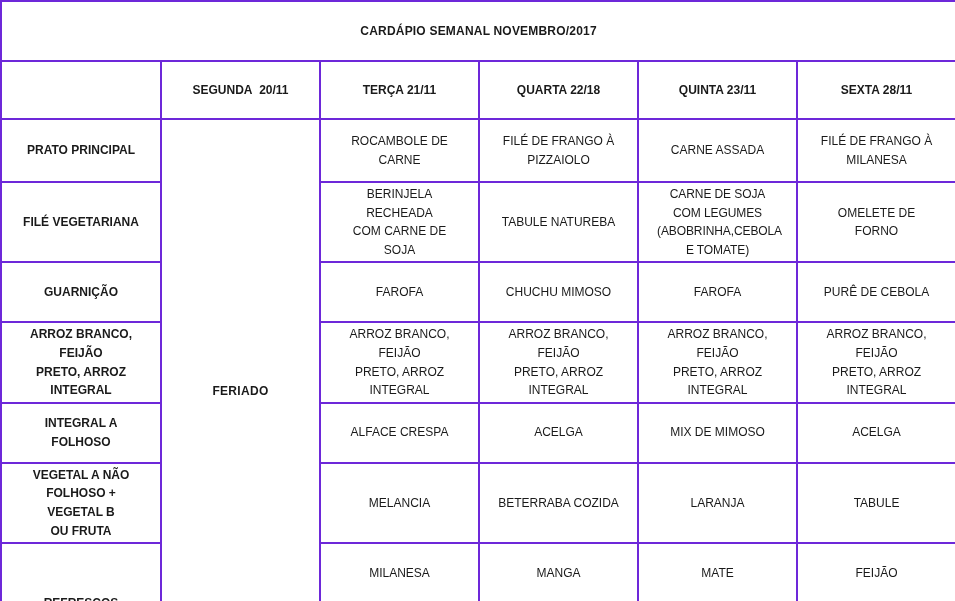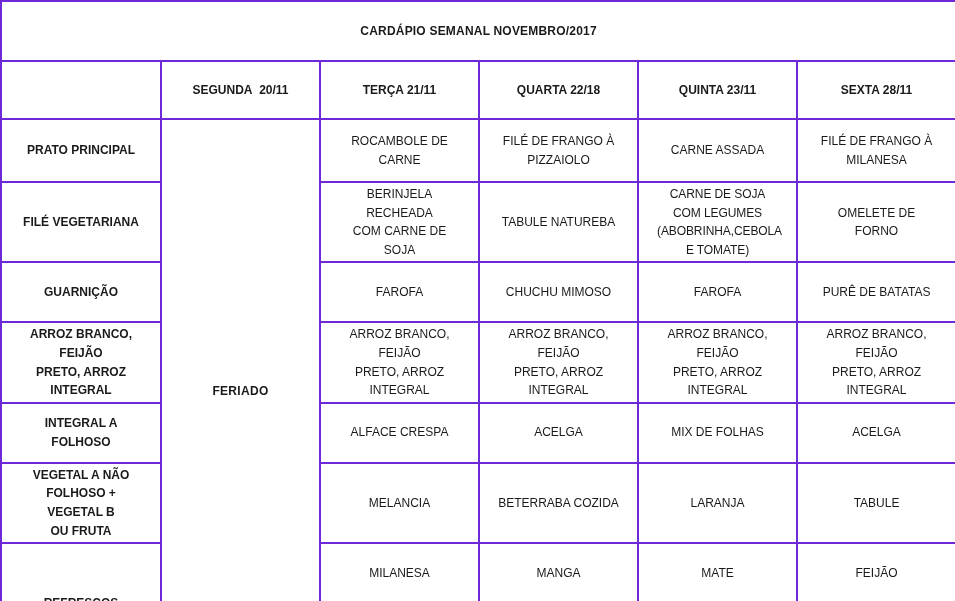--- a/index.html
+++ b/index.html
@@ -111,41 +111,41 @@
       <td class="small-text">CARNE DE SOJA COM LEGUMES
 (ABOBRINHA,CEBOLA E TOMATE)</td>
       <td>OMELETE DE FORNO</td>
     </tr>
 
     <tr class="r-std">
       <td class="lbl">GUARNIÇÃO</td>
       <td>FAROFA</td>
       <td>CHUCHU MIMOSO</td>
       <td>FAROFA</td>
-      <td>PURÊ DE BATATAS</td>
+      <td>PURÊ DE CEBOLA</td>
     </tr>
 
     <tr class="r-std">
       <td class="lbl">ARROZ BRANCO, FEIJÃO
 PRETO, ARROZ INTEGRAL</td>
       <td>ARROZ BRANCO, FEIJÃO
 PRETO, ARROZ INTEGRAL</td>
       <td>ARROZ BRANCO, FEIJÃO
 PRETO, ARROZ INTEGRAL</td>
       <td>ARROZ BRANCO, FEIJÃO
 PRETO, ARROZ INTEGRAL</td>
       <td>ARROZ BRANCO, FEIJÃO
 PRETO, ARROZ INTEGRAL</td>
     </tr>
 
     <tr class="r-std">
       <td class="lbl">INTEGRAL A FOLHOSO</td>
       <td>ALFACE CRESPA</td>
       <td>ACELGA</td>
-      <td>MIX DE FOLHAS</td>
+      <td>MIX DE MIMOSO</td>
       <td>ACELGA</td>
     </tr>
 
     <tr class="r-std">
       <td class="lbl">VEGETAL A NÃO
 FOLHOSO + VEGETAL B
 OU FRUTA</td>
       <td>MELANCIA</td>
       <td>BETERRABA COZIDA</td>
       <td>LARANJA</td>

